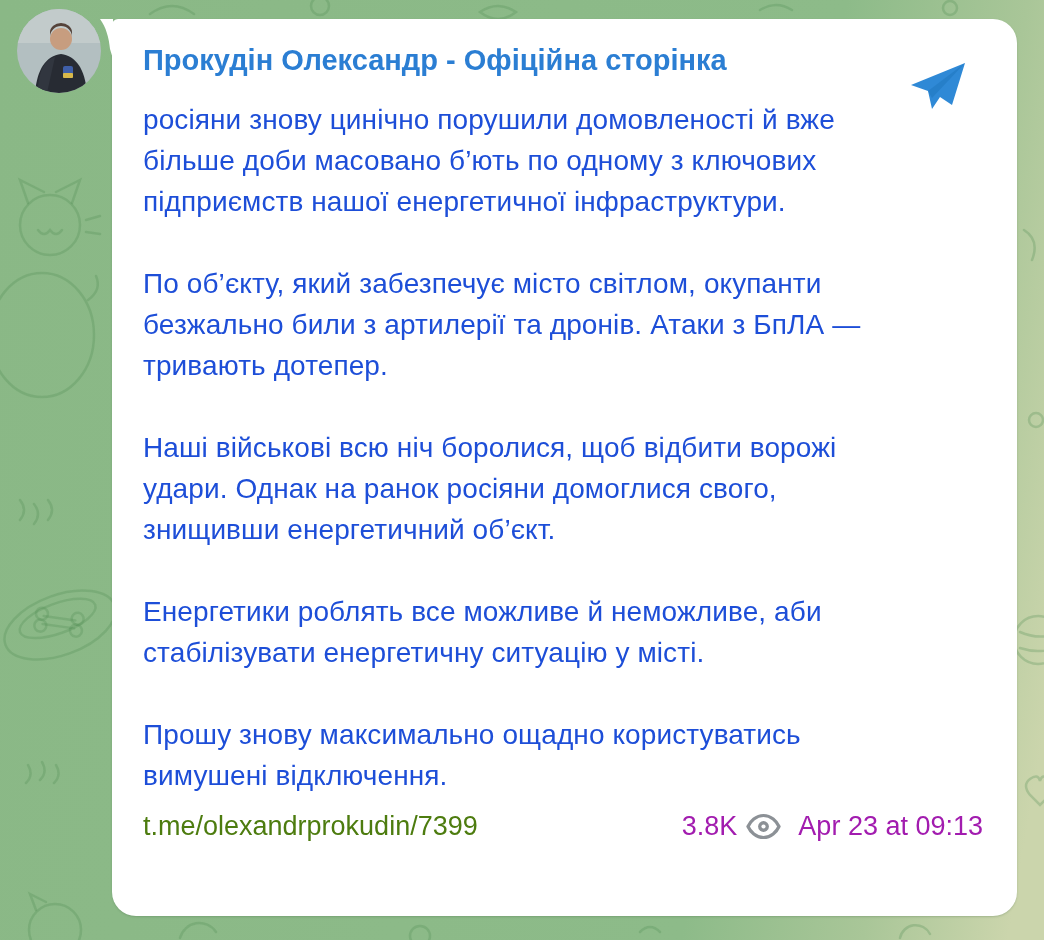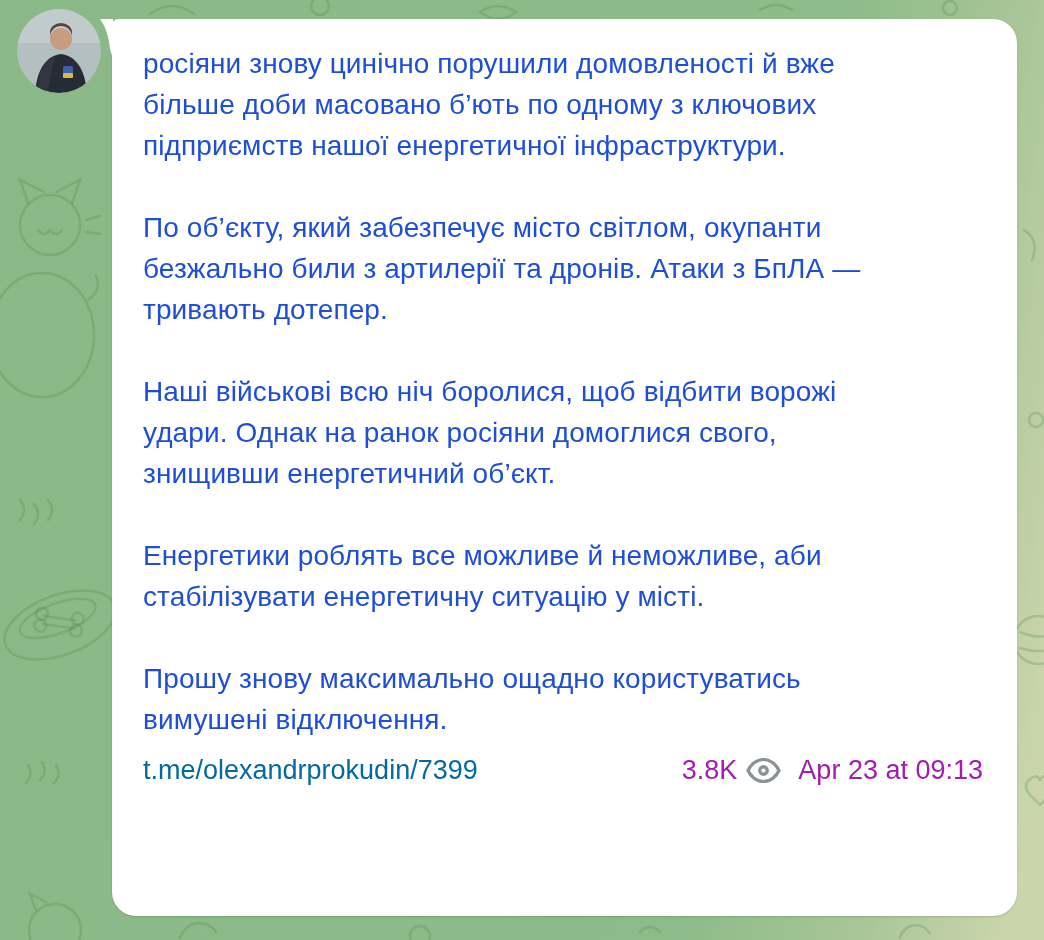--- a/index.html
+++ b/index.html
@@ -79,21 +79,21 @@
   }
 
   .bubble-footer {
     display: flex;
     justify-content: space-between;
     align-items: center;
     height: 40px;
     font-size: 27px;
   }
   .post-link {
-    color: #0369a1;
+    color: #4d7c0f;
     text-decoration: none;
     cursor: pointer;
   }
   .meta {
     display: flex;
     align-items: center;
     color: #a21caf;
   }
   .views-count { margin-right: 9px; }
   .eye-icon { width: 35px; height: 27px; margin-right: 17px; }
@@ -163,20 +163,29 @@
       <rect x="46" y="64" width="10" height="5" rx="1" fill="#d8b84a"></rect>
     </svg>
   </div>
 
   <div class="bubble">
 
     <svg class="bubble-tail" viewBox="0 0 14 40" xmlns="http://www.w3.org/2000/svg">
       <path d="M14 0 H1 C7 8 10 19 11 30 L14 40 Z" fill="#ffffff"></path>
     </svg>
 
+    <div class="bubble-header">
+      <span class="channel-name">Прокудін Олександр - Офіційна сторінка</span>
+      <span class="plane-icon">
+        <svg viewBox="0 0 64 64" xmlns="http://www.w3.org/2000/svg">
+          <path d="M60 6 L6 28 L23 34 L27 52 L35 40 L47 48 Z" fill="#2f89d6"></path>
+          <path d="M23 34 L60 6 L27 41 Z" fill="#1f76c0" fill-opacity="0.55"></path>
+        </svg>
+      </span>
+    </div>
 
     <div class="message-body">
       <p class="para">
         <span class="line">росіяни знову цинічно порушили домовленості й вже</span>
         <span class="line">більше доби масовано б’ють по одному з ключових</span>
         <span class="line">підприємств нашої енергетичної інфраструктури.</span>
       </p>
       <p class="para">
         <span class="line">По об’єкту, який забезпечує місто світлом, окупанти</span>
         <span class="line">безжально били з артилерії та дронів. Атаки з БпЛА —</span>

